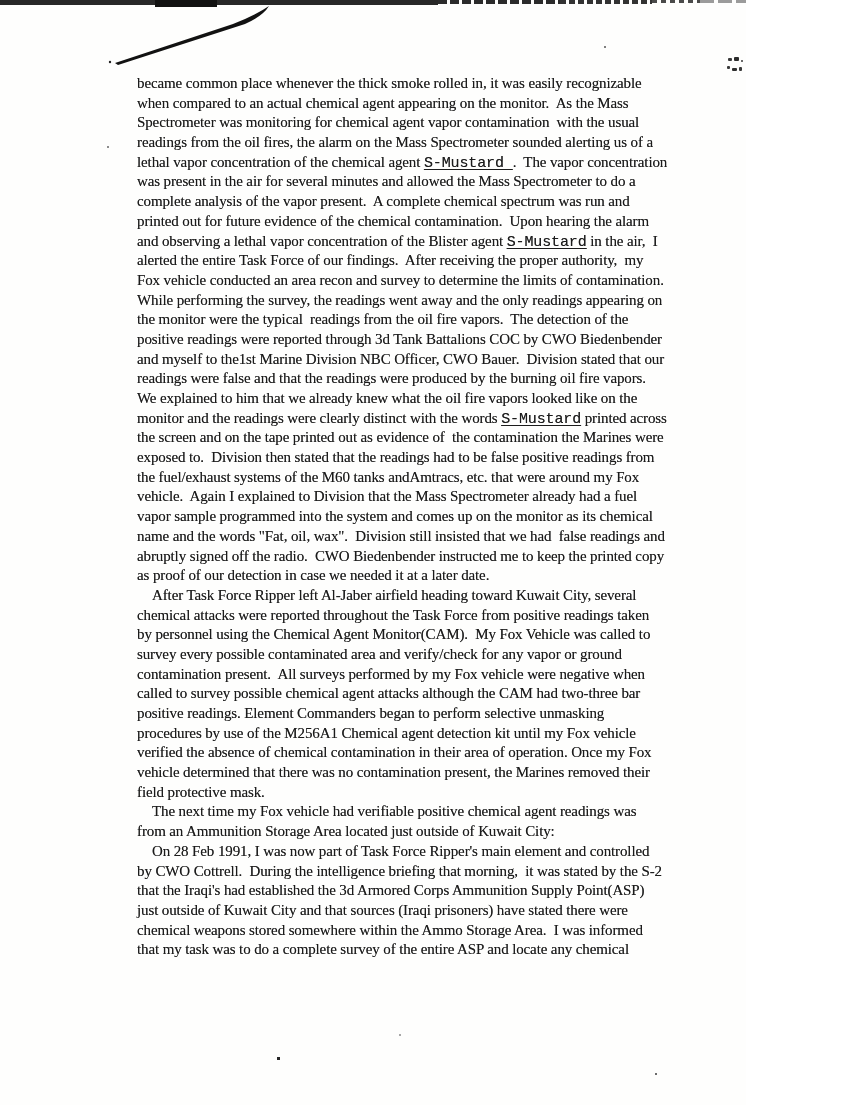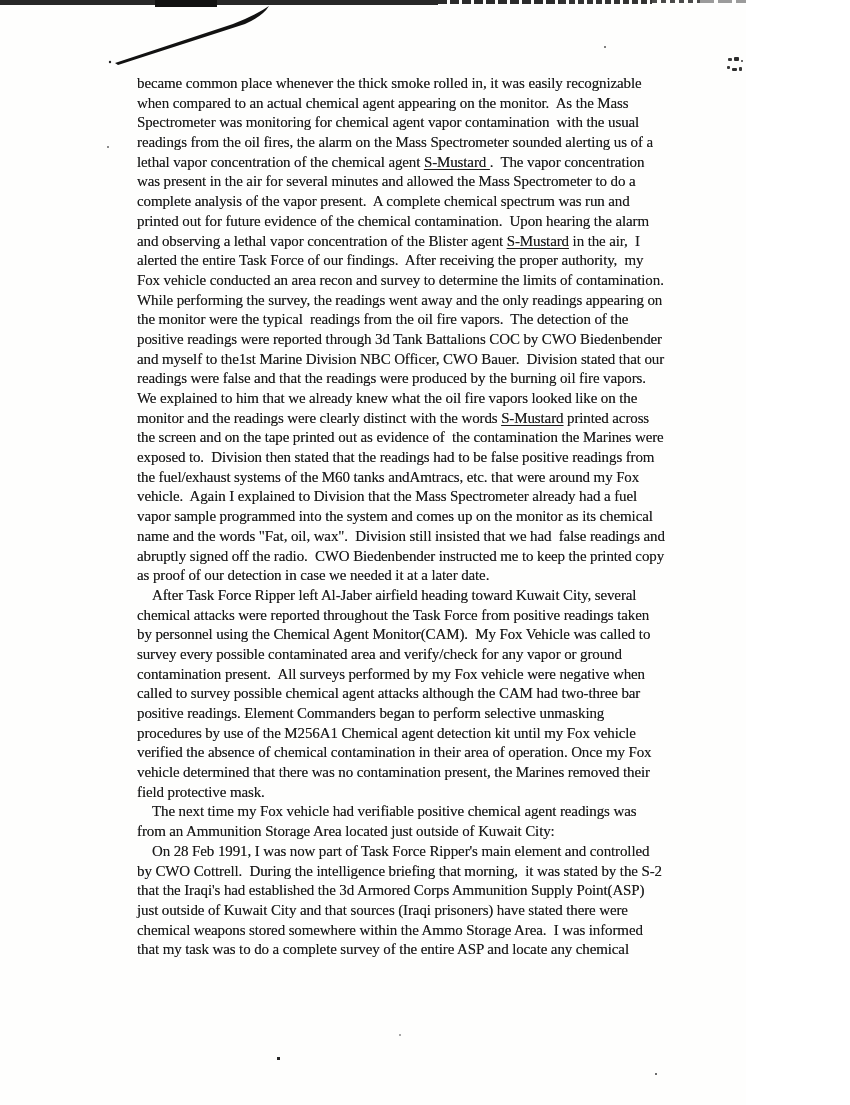--- a/index.html
+++ b/index.html
@@ -9,21 +9,21 @@
     font-family:"Liberation Serif", serif;
   }
   .textblock {
     position:absolute; left:137px; top:74px; width:660px;
     color:#1b1b1b; font-size:15px; line-height:19.7px;
     letter-spacing:-0.12px; white-space:pre;
     text-shadow:0 0 0.6px rgba(25,25,25,0.6);
   }
   .line { height:19.7px; }
   .line.indent { padding-left:15px; }
-  .u { text-decoration:underline; text-decoration-thickness:1.4px; text-underline-offset:2px; }
+  .u { text-decoration:underline; text-decoration-thickness:1.4px; text-underline-offset:2px;font-family:Liberation Mono, monospace; }
   .mark { position:absolute; background:#262626; }
   .speck { position:absolute; background:#3a3a3a; border-radius:1px; }
   svg.overlay { position:absolute; left:0; top:0; pointer-events:none; }
   
   .bar-solid   { left:0;   top:1097; width:438px; height:5px; background:#282828; }
   .bar-blob    { left:155; top:1095; width:62px;  height:7px; background:#111111; left:155px; }
   .bar-dash1   { left:438px; top:1097; width:122px; height:4px;
                  background:repeating-linear-gradient(90deg,#2b2b2b 0 9px, transparent 9px 12px); }
   .bar-dash2   { left:560px; top:1097; width:92px; height:4px;
                  background:repeating-linear-gradient(90deg,#333333 0 6px, transparent 6px 9px); }

